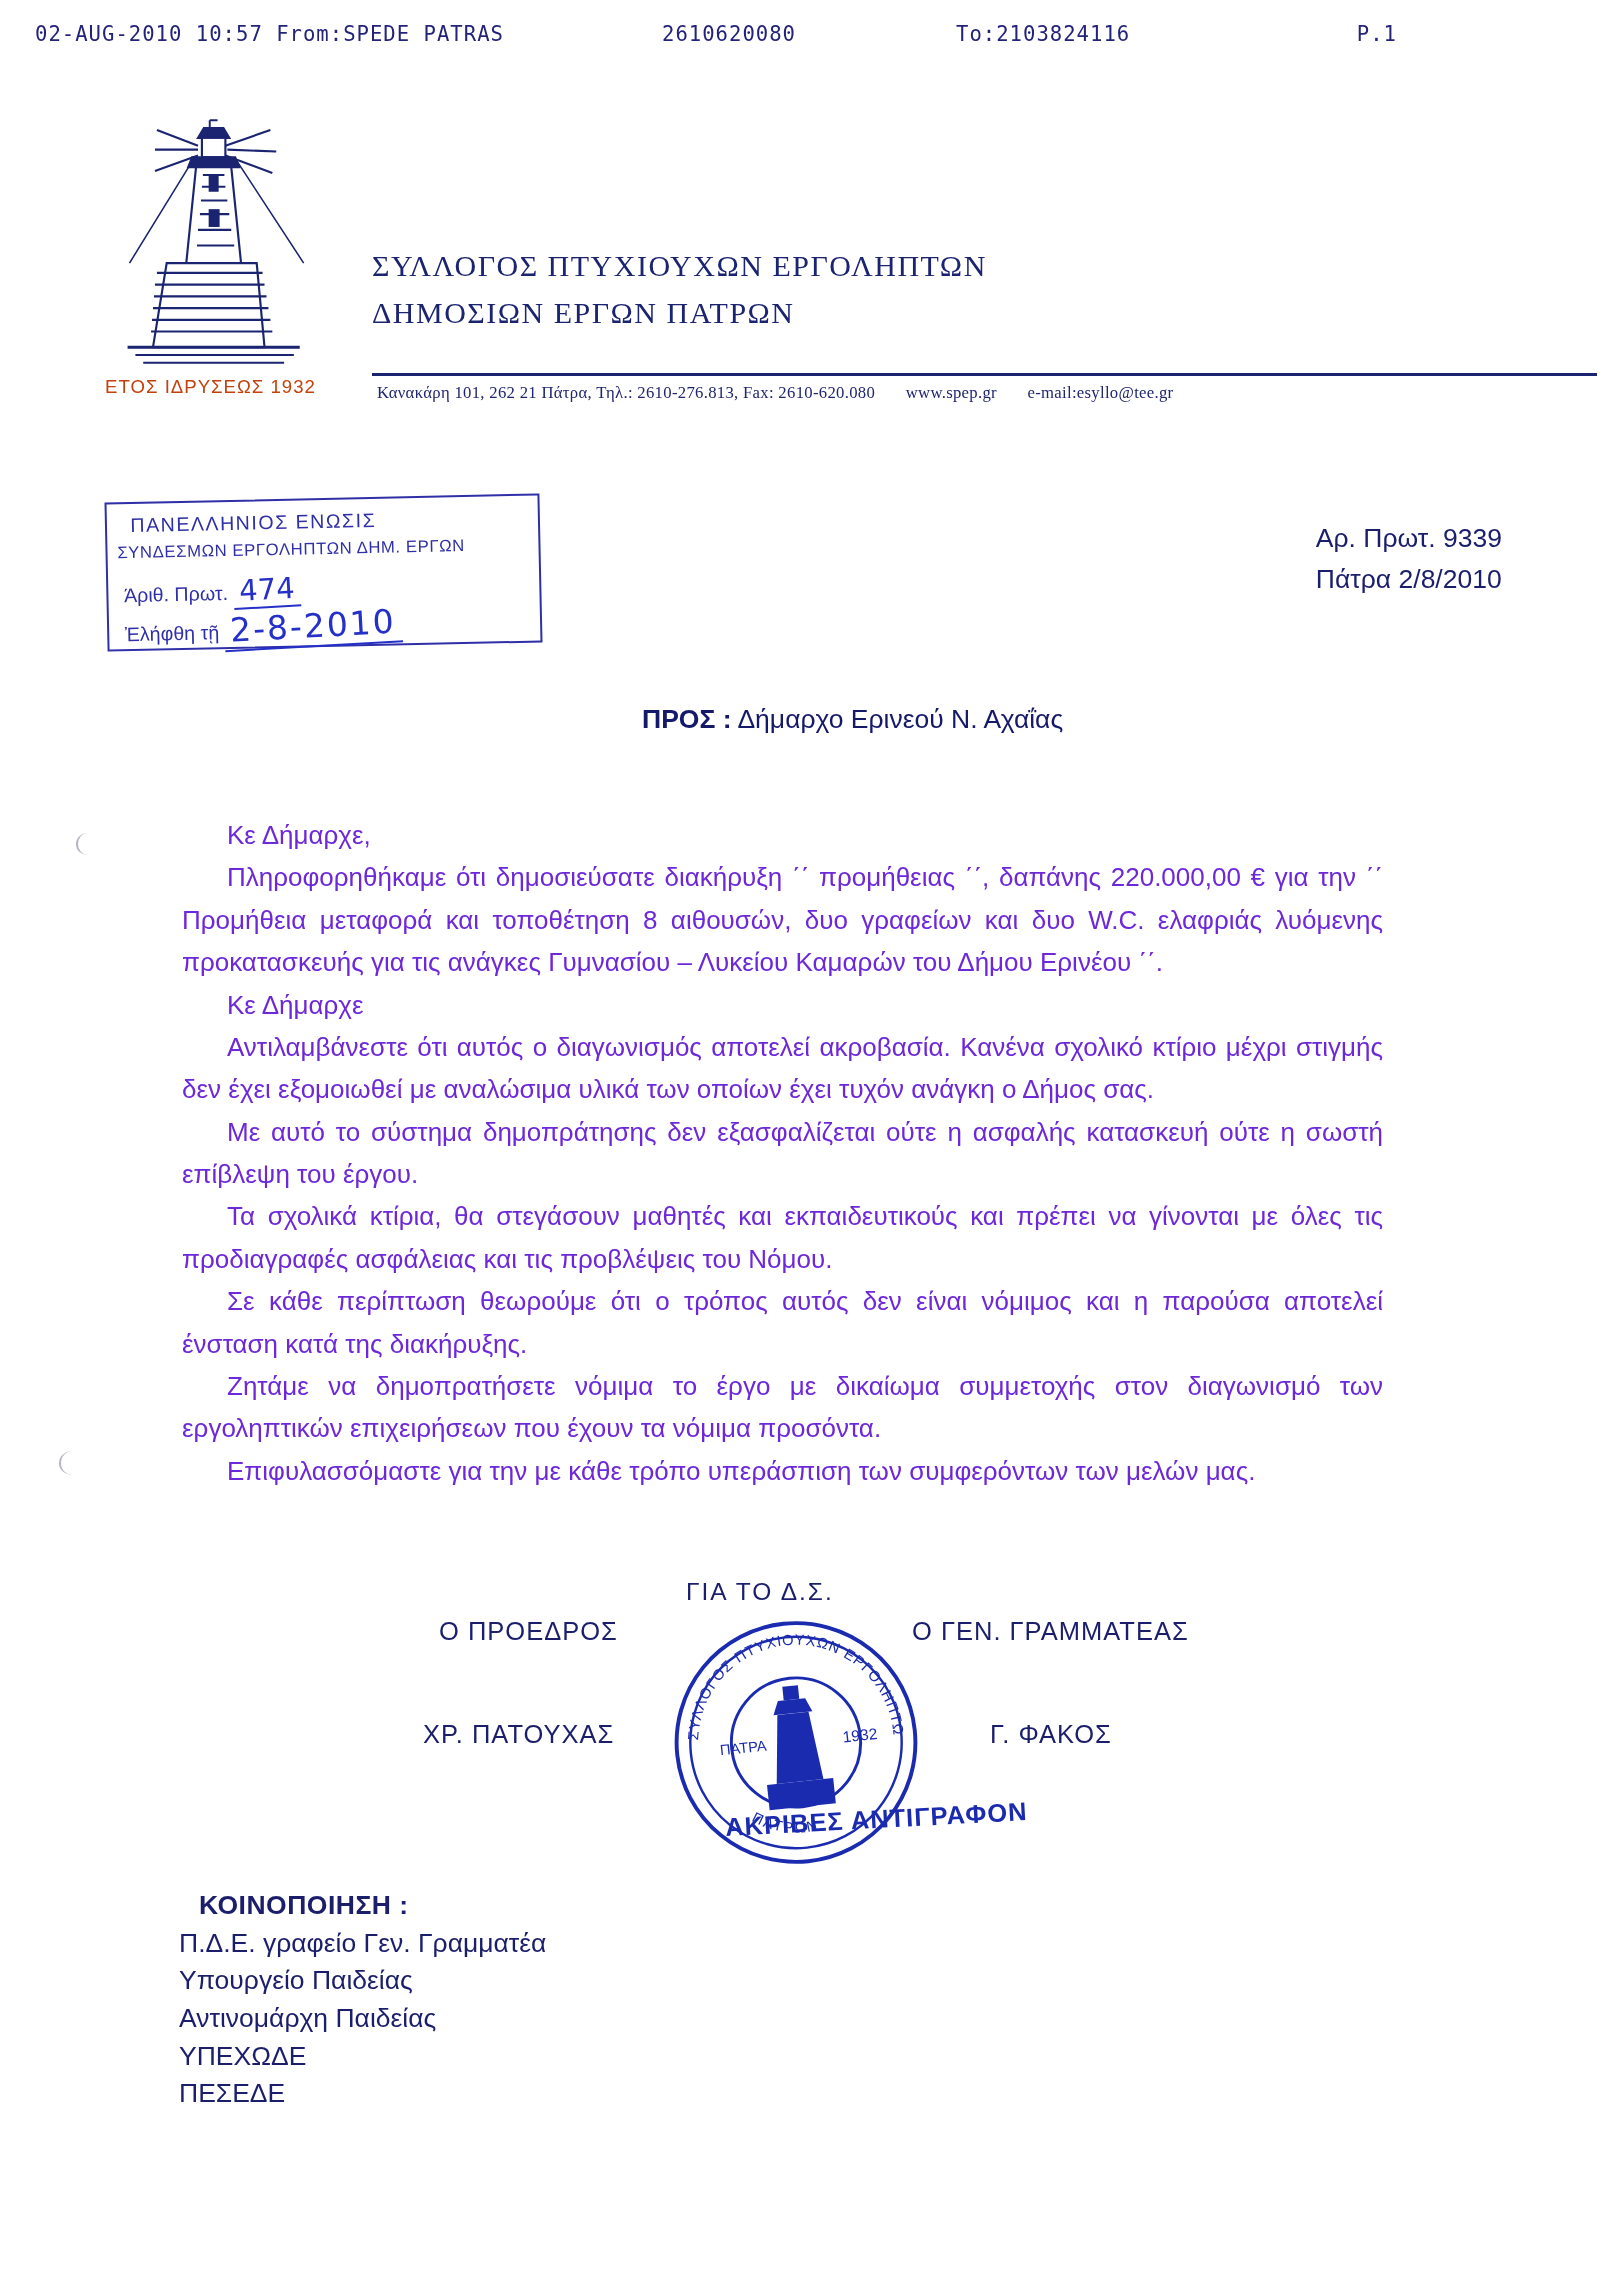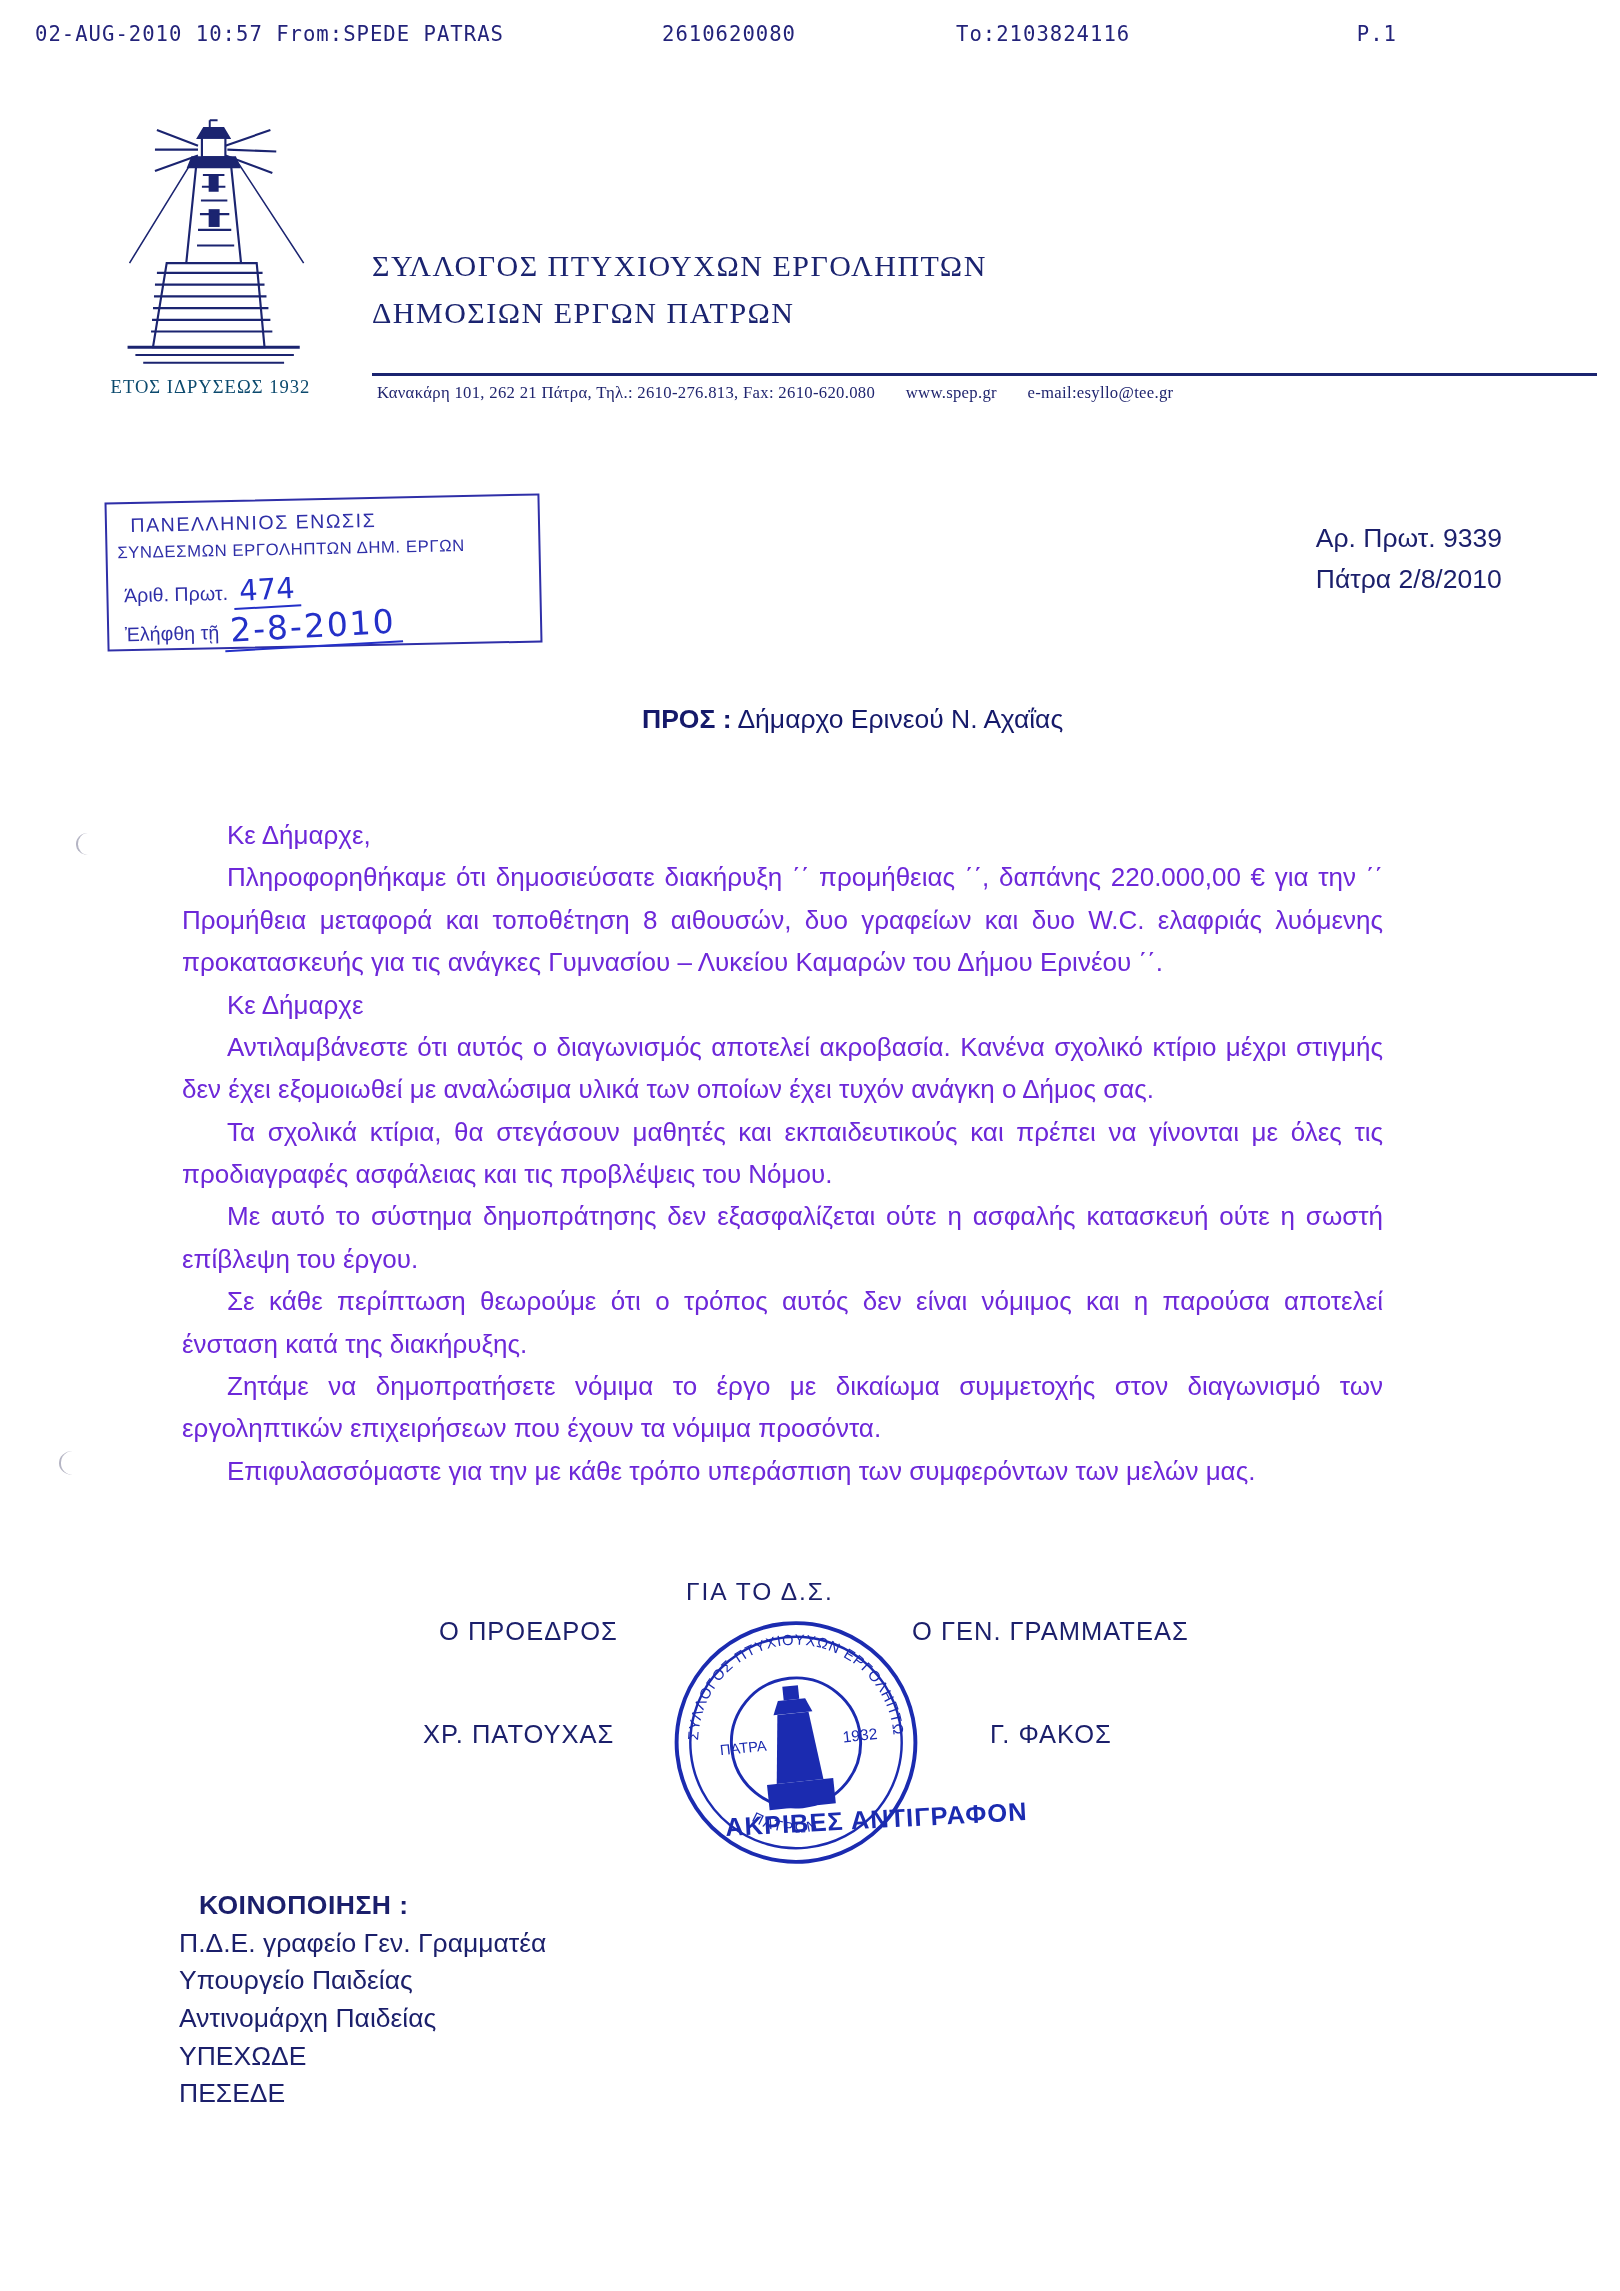--- a/index.html
+++ b/index.html
@@ -48,24 +48,24 @@
     top: 0px;
     width: 225px;
     height: 255px;
   }
   .logo-caption {
     position: absolute;
     left: 0px;
     top: 260px;
     width: 245px;
     text-align: center;
-    font-family: Liberation Serif, serif;
+    font-family: Liberation Sans, sans-serif;
     font-size: 18.6px;
     letter-spacing: 1px;
-    color: #0c4a6e;
+    color: #c2410c;
   }
   .org-title {
     position: absolute;
     left: 284px;
     top: 127px;
     font-family: "Liberation Serif", serif;
     font-size: 30px;
     letter-spacing: 1.5px;
     color: #1b2470;
     line-height: 1.55;
@@ -326,22 +326,22 @@
 <div class="addressee">
   <b>ΠΡΟΣ :</b>
   <span>Δήμαρχο Ερινεού Ν. Αχαΐας</span>
 </div>
 
 <div class="body-text">
   <p class="ind">Κε Δήμαρχε,</p>
   <p class="ind">Πληροφορηθήκαμε ότι δημοσιεύσατε διακήρυξη ΄΄ προμήθειας ΄΄, δαπάνης 220.000,00 € για την ΄΄ Προμήθεια μεταφορά και τοποθέτηση 8 αιθουσών, δυο γραφείων και δυο W.C. ελαφριάς λυόμενης προκατασκευής για τις ανάγκες Γυμνασίου – Λυκείου Καμαρών του Δήμου Ερινέου ΄΄.</p>
   <p class="ind">Κε Δήμαρχε</p>
   <p class="ind">Αντιλαμβάνεστε ότι αυτός ο διαγωνισμός αποτελεί ακροβασία. Κανένα σχολικό κτίριο μέχρι στιγμής δεν έχει εξομοιωθεί με αναλώσιμα υλικά των οποίων έχει τυχόν ανάγκη ο Δήμος σας.</p>
+  <p class="ind">Με αυτό το σύστημα δημοπράτησης δεν εξασφαλίζεται ούτε η ασφαλής κατασκευή ούτε η σωστή επίβλεψη του έργου.</p>
   <p class="ind">Τα σχολικά κτίρια, θα στεγάσουν μαθητές και εκπαιδευτικούς και πρέπει να γίνονται με όλες τις προδιαγραφές ασφάλειας και τις προβλέψεις του Νόμου.</p>
-  <p class="ind">Με αυτό το σύστημα δημοπράτησης δεν εξασφαλίζεται ούτε η ασφαλής κατασκευή ούτε η σωστή επίβλεψη του έργου.</p>
   <p class="ind">Σε κάθε περίπτωση θεωρούμε ότι ο τρόπος αυτός δεν είναι νόμιμος και η παρούσα αποτελεί ένσταση κατά της διακήρυξης.</p>
   <p class="ind">Ζητάμε να δημοπρατήσετε νόμιμα το έργο με δικαίωμα συμμετοχής στον διαγωνισμό των εργοληπτικών επιχειρήσεων που έχουν τα νόμιμα προσόντα.</p>
   <p class="ind">Επιφυλασσόμαστε για την με κάθε τρόπο υπεράσπιση των συμφερόντων των μελών μας.</p>
 </div>
 
 <div class="sig-area">
   <div class="sig-top-center">ΓΙΑ ΤΟ Δ.Σ.</div>
   <div class="sig-left-role">Ο ΠΡΟΕΔΡΟΣ</div>
   <div class="sig-right-role">Ο ΓΕΝ. ΓΡΑΜΜΑΤΕΑΣ</div>
   <div class="sig-left-name">ΧΡ. ΠΑΤΟΥΧΑΣ</div>

